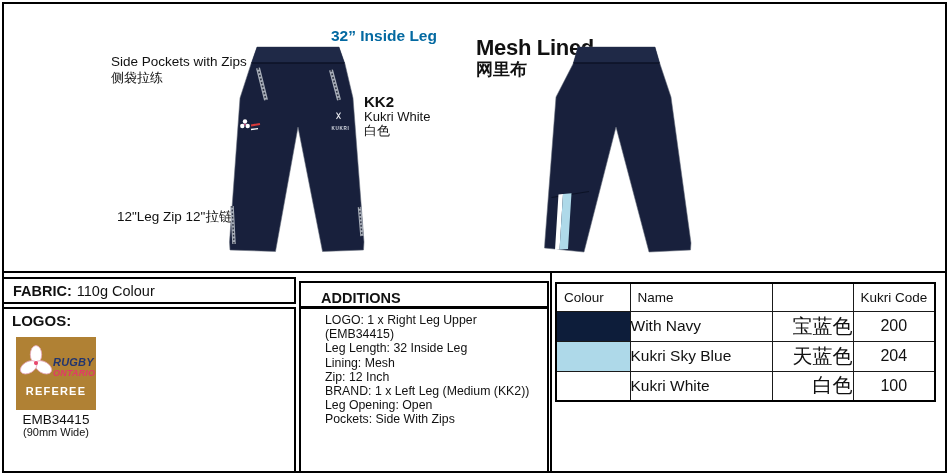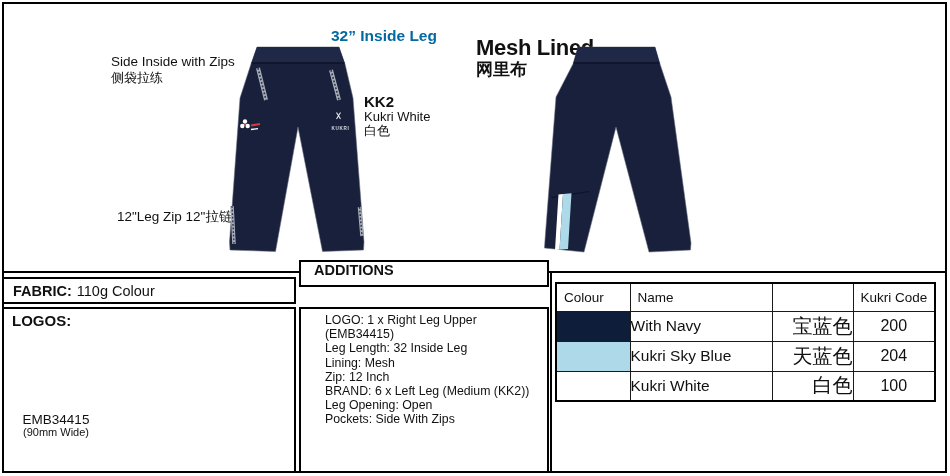--- a/index.html
+++ b/index.html
@@ -29,22 +29,22 @@
   .logos-box{left:2px;top:307px;width:294px;height:166px;border:2px solid #000;box-sizing:border-box;background:#fff;}
   .logos-label{position:absolute;left:8px;top:3px;font-size:15px;font-weight:bold;}
   .emblem{position:absolute;left:12px;top:28px;width:80px;height:73px;background:#b08134;}
   .emblem-trillium{position:absolute;left:3px;top:7px;width:34px;height:40px;}
   .emblem-rugby{position:absolute;left:37px;top:19px;font-size:11px;font-weight:bold;font-style:italic;color:#22356e;letter-spacing:0.2px;}
   .emblem-ontario{position:absolute;left:37px;top:31px;font-size:9px;font-weight:bold;font-style:italic;color:#e03a67;letter-spacing:0.2px;}
   .emblem-referee{position:absolute;left:0;top:48px;width:100%;text-align:center;font-size:11px;font-weight:bold;color:#fff;letter-spacing:1.2px;}
   .emb-code{position:absolute;left:12px;top:103px;width:80px;text-align:center;font-size:13.5px;}
   .emb-size{position:absolute;left:4px;top:117px;width:96px;text-align:center;font-size:11px;}
   
-  .additions-head{left:299px;top:260px;width:250px;height:27px;border:2px solid #000;box-sizing:border-box;
-    display:flex;align-items:flex-start;padding-left:13px;font-size:14.5px;font-weight:bold;background:#fff;}
+  .additions-head{left:299px;top:281px;width:250px;height:27px;border:2px solid #000;box-sizing:border-box;
+    display:flex;align-items:flex-end;padding-left:20px;font-size:14.5px;font-weight:bold;background:#fff;}
   .additions-body{left:299px;top:307px;width:250px;height:166px;border:2px solid #000;box-sizing:border-box;
     padding:4px 4px 0 24px;font-size:12.3px;line-height:14.2px;background:#fff;}
   
   .colour-table{position:absolute;left:555px;top:282px;width:379px;border-collapse:collapse;table-layout:fixed;
     border:2px solid #000;background:#fff;}
   .colour-table td,.colour-table th{border:1.5px solid #1a1a1a;padding:0;vertical-align:middle;overflow:hidden;}
   .colour-table tr.hdr{height:28px;}
   .colour-table tr.row{height:30px;}
   .colour-table th{font-weight:normal;font-size:13.5px;text-align:left;padding-left:7px;margin-top:12px;}
   .td-name{font-size:15.5px;padding-left:8px;}
@@ -54,21 +54,21 @@
 </head>
 <body>
 
 <div class="page">
 
   <div class="abs outer-border"></div>
 
   <div class="abs inside-leg">32” Inside Leg</div>
 
   <div class="abs side-pockets">
-    <div>Side Inside with Zips</div>
+    <div>Side Pockets with Zips</div>
     <div class="zh">侧袋拉练</div>
   </div>
 
   <div class="abs kk2-block">
     <div class="code">KK2</div>
     <div>Kukri White</div>
     <div>白色</div>
   </div>
 
   <div class="abs leg-zip">12"Leg Zip 12"拉链</div>
@@ -130,33 +130,44 @@
   <div class="abs top-divider"></div>
   <div class="abs col3-divider"></div>
 
   <div class="abs fabric-box">
     <span class="lbl">FABRIC:</span>
     <span>110g Colour</span>
   </div>
 
   <div class="abs logos-box">
     <div class="logos-label">LOGOS:</div>
+    <div class="emblem" style="background-color: rgb(176, 129, 52);">
+      <svg class="emblem-trillium" viewBox="0 0 36 40">
+        <ellipse cx="18" cy="10" rx="6" ry="9.5" fill="#fff" stroke="#e8a7bf" stroke-width="0.8"></ellipse>
+        <ellipse cx="18" cy="10" rx="6" ry="9.5" fill="#fff" stroke="#e8a7bf" stroke-width="0.8" transform="rotate(120 18 19)"></ellipse>
+        <ellipse cx="18" cy="10" rx="6" ry="9.5" fill="#fff" stroke="#e8a7bf" stroke-width="0.8" transform="rotate(-120 18 19)"></ellipse>
+        <circle cx="18" cy="19" r="2.2" fill="#e8486f"></circle>
+      </svg>
+      <div class="emblem-rugby">RUGBY</div>
+      <div class="emblem-ontario">ONTARIO</div>
+      <div class="emblem-referee">REFEREE</div>
+    </div>
     <div class="emb-code">EMB34415</div>
     <div class="emb-size">(90mm Wide)</div>
   </div>
 
   <div class="abs additions-head">
     <span>ADDITIONS</span>
   </div>
   <div class="abs additions-body">
     <div>LOGO: 1 x Right Leg Upper (EMB34415)</div>
     <div>Leg Length: 32 Inside Leg</div>
     <div>Lining: Mesh</div>
     <div>Zip: 12 Inch</div>
-    <div>BRAND: 6 x Left Leg (Medium (KK2))</div>
+    <div>BRAND: 1 x Left Leg (Medium (KK2))</div>
     <div>Leg Opening: Open</div>
     <div>Pockets: Side With Zips</div>
   </div>
 
   <table class="colour-table">
     <colgroup>
         <col style="width:74px">
         <col style="width:142px">
         <col style="width:81px">
         <col style="width:82px">

